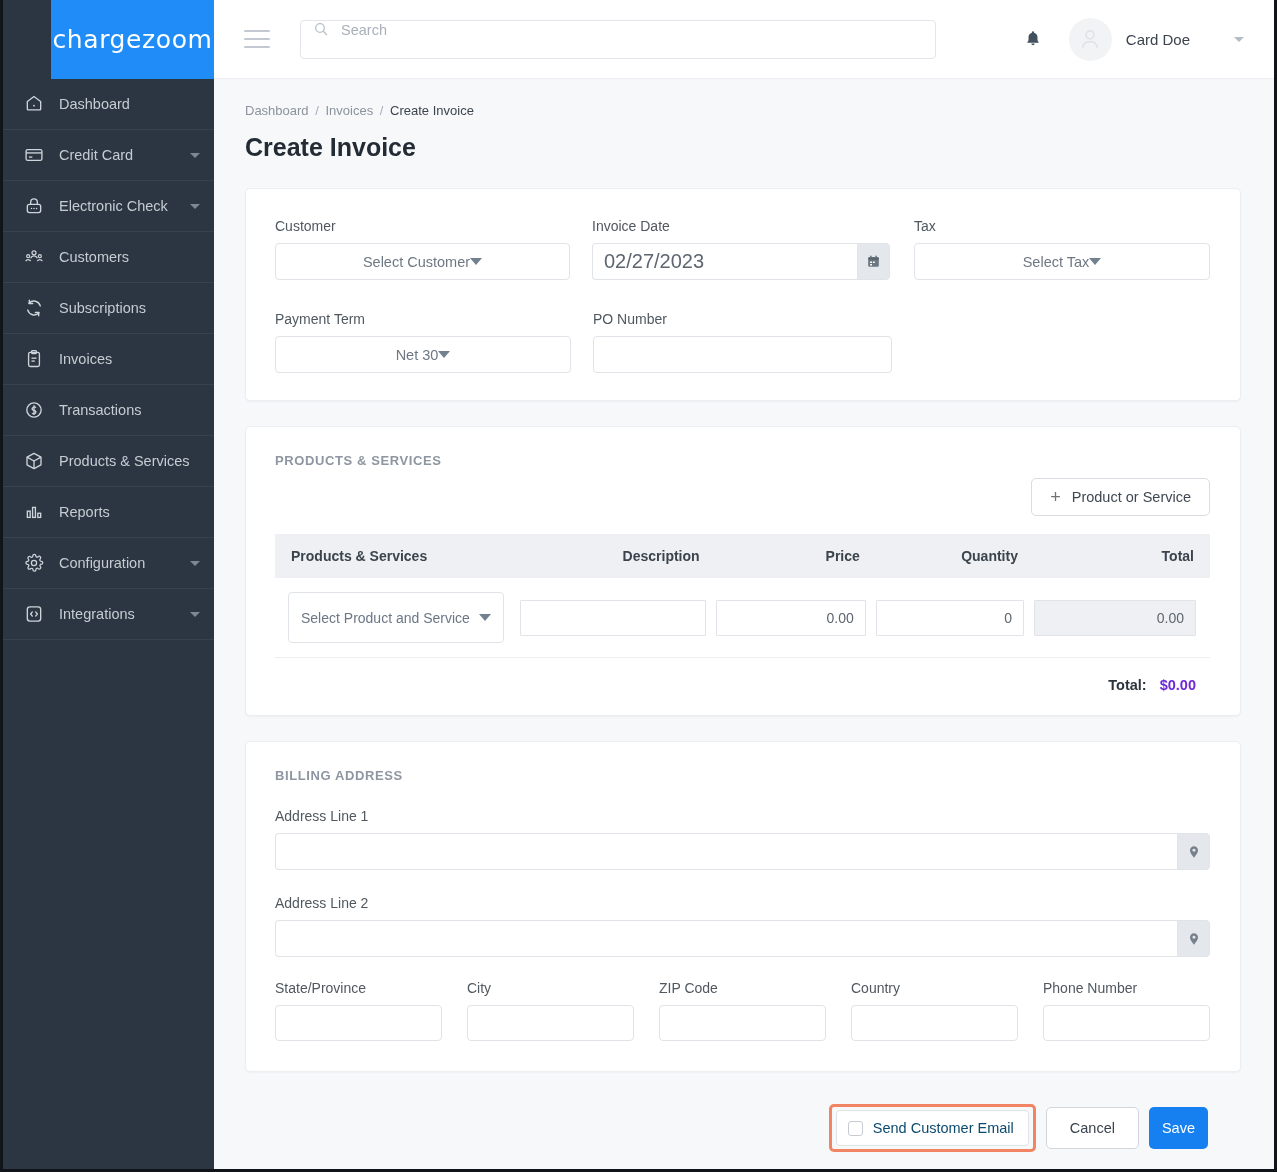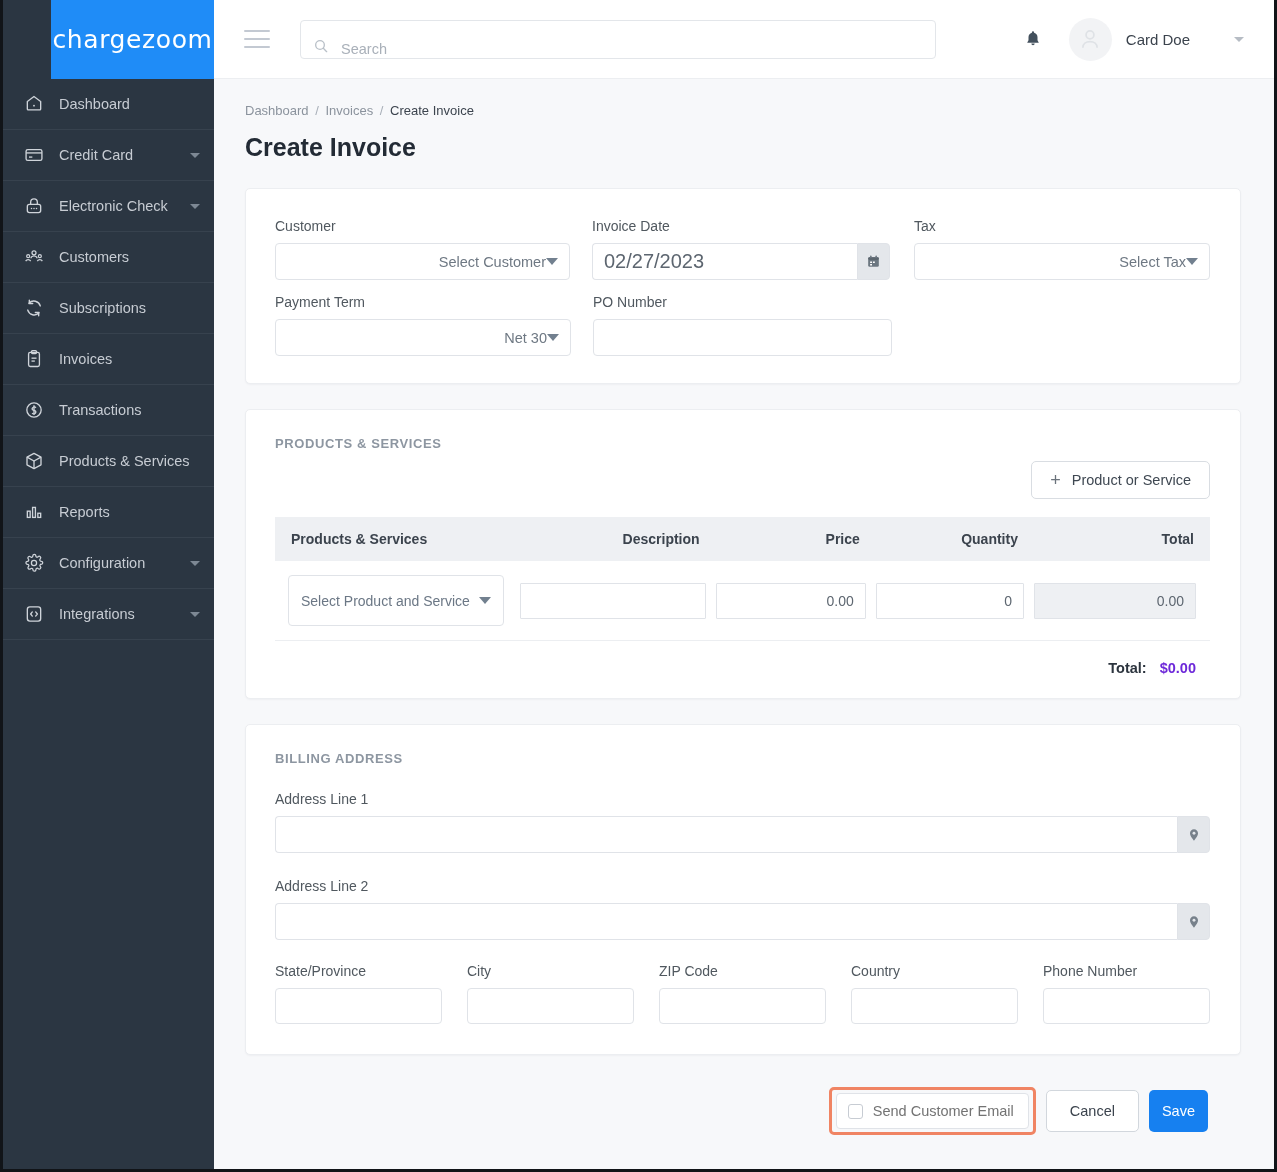--- a/index.html
+++ b/index.html
@@ -77,21 +77,21 @@
   }
   .hamburger {
     width:26px;height:18px;
     display:flex;flex-direction:column;justify-content:space-between;
     cursor:pointer; margin-right:30px;
   }
   .hamburger span { display:block;height:2px;background:#c3c9d2;border-radius:1px; }
   .search-wrap {
     width:636px; height:39px;
     border:1px solid #e3e6ea; border-radius:4px;
-    display:flex; align-items:flex-end; padding:0 12px;
+    display:flex; align-items:flex-start; padding:0 12px;
     background:#fff;
   }
   .search-wrap svg { flex:0 0 16px; margin-right:10px; }
   .search-input {
     border:none;outline:none;flex:1 1 auto;
     font-family:"Liberation Sans",sans-serif;
     font-size:14.5px; color:#39414b; background:transparent;
   }
   .search-input::placeholder { color:#a9b0b9; }
   .top-right { margin-left:auto; display:flex; align-items:center; }
@@ -138,21 +138,21 @@
   }
   .row { display:flex; }
   .ctrl {
     height:37px; width:100%;
     border:1px solid #e0e3e8; border-radius:4px;
     background:#fff;
     display:flex; align-items:center;
     padding:0 11px;
     font-size:14.5px; color:#6e7883;
   }
-  .ctrl.select { justify-content:flex-end; cursor:pointer; }
+  .ctrl.select { justify-content:center; cursor:pointer; }
   .ctrl .scaret {
     width:0;height:0;
     border-left:6px solid transparent;
     border-right:6px solid transparent;
     border-top:7px solid #72808f;
   }
   .ctrl input {
     border:none;outline:none;width:100%;height:100%;
     font-family:"Liberation Sans",sans-serif;
     font-size:14.5px;color:#3b434d;background:transparent;
@@ -172,21 +172,21 @@
     background:#e4e7eb;
     display:flex;align-items:center;justify-content:center;
     cursor:pointer;
   }
 
   .g-customer { width:296px; margin-right:22px; }
   .g-date     { width:299px; margin-right:24px; }
   .g-tax      { width:297px; }
   .g-term     { width:296px; margin-right:22px; }
   .g-po       { width:299px; }
-  .row2 { margin-top:14px; }
+  .row2 { margin-top:31px; }
 
   .sec-title {
     font-size:13px; font-weight:bold; letter-spacing:.6px;
     color:#8d96a1; margin:0 0 0 0;
   }
   .card.p2 { padding:26px 30px 22px 29px; }
 
   .addbtn-row { display:flex; justify-content:flex-end; margin-top:10px; }
   .btn-add {
     height:38px; padding:0 18px;
@@ -275,21 +275,21 @@
     display:flex; align-items:center;
   }
   .chk-wrap {
     display:flex;align-items:center;gap:10px;
     background:#fff; border:1px solid #e0e3e8; border-radius:4px;
     height:36px; padding:0 14px 0 11px; cursor:pointer;
   }
   .chkbox {
     width:15px;height:15px;border:1px solid #c7ccd3;border-radius:3px;background:#fff;
   }
-  .chk-label { font-size:14.5px; color:#737373; }
+  .chk-label { font-size:14.5px; color:#0c4a6e; }
   .btn-cancel {
     height:42px;padding:0 23px;border:1px solid #d2d7dd;border-radius:5px;
     background:#fff;color:#3b434d;font-size:14.5px;cursor:pointer;
     font-family:"Liberation Sans",sans-serif;
   }
   .btn-save {
     height:42px;padding:0 13px;border:none;border-radius:5px;
     background:#1680f0;color:#fff;font-size:14.5px;cursor:pointer;
     font-family:"Liberation Sans",sans-serif;
   }

